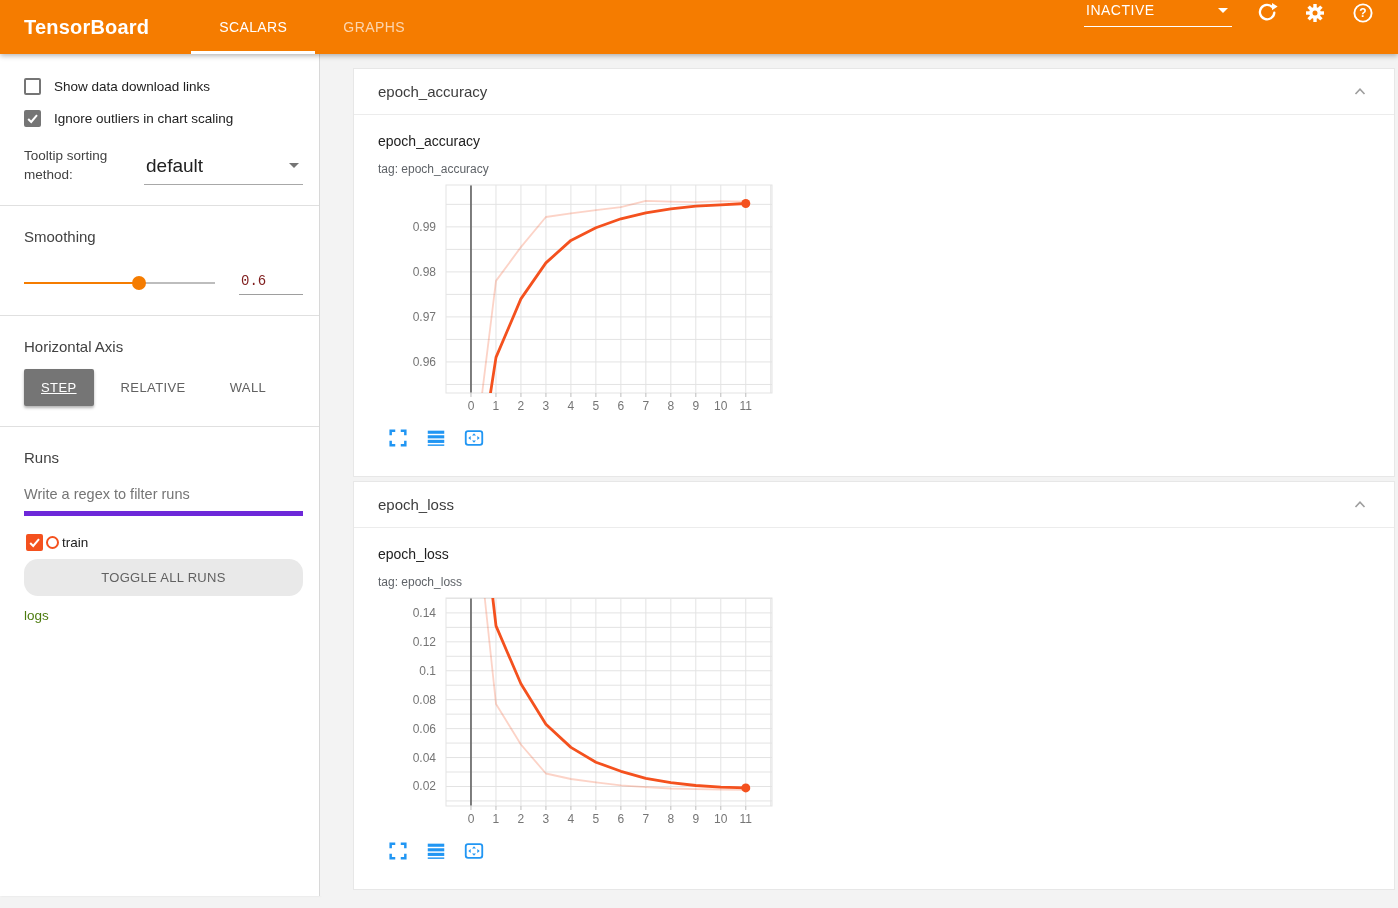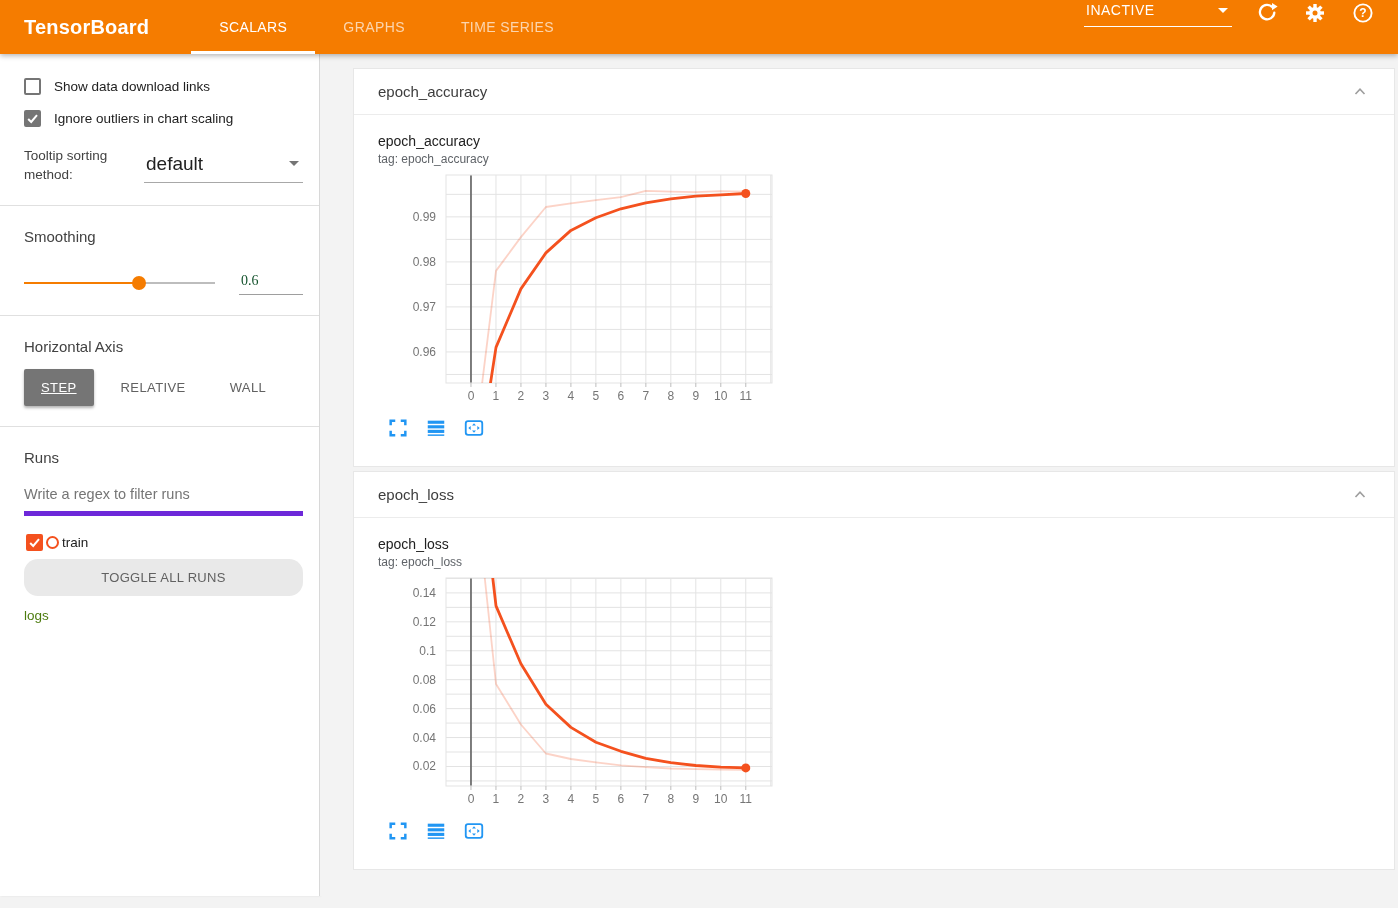--- a/index.html
+++ b/index.html
@@ -37,71 +37,68 @@
     width:320px; min-width:320px; background:#fff; border-right:1px solid #d8d8d8;
     box-shadow:1px 0 2px rgba(0,0,0,.08); overflow:hidden;
   }
   .sb-section { padding:12px 16px 20px 24px; }
   hr.divider { border:none; border-top:1px solid #e0e0e0; margin:0; }
   .cb-row { display:flex; align-items:center; gap:13px; margin:12px 0 6px; font-size:13.5px; cursor:pointer; }
   .cb-row + .cb-row { margin-top:15px; }
   .cb { width:17px; height:17px; border:2px solid #757575; border-radius:2px; flex:none; display:flex; align-items:center; justify-content:center; }
   .cb.checked { background:#757575; border-color:#757575; }
   .cb.run-checked { background:#f4511e; border-color:#f4511e; }
-  .tooltip-row { display:flex; margin-top:20px; align-items:center; }
+  .tooltip-row { display:flex; margin-top:20px; align-items:flex-end; }
   .tooltip-label { width:120px; font-size:13.5px; color:#424242; line-height:1.4; }
   .dropdown {
     flex:1; border-bottom:1px solid #a8a8a8; display:flex; justify-content:space-between;
     align-items:center; padding:2px 4px 7px 2px; font-size:19px; color:#212121; cursor:pointer; margin-top:2px;
   }
   .caret-gray { width:0; height:0; border-left:5px solid transparent; border-right:5px solid transparent; border-top:5px solid #757575; }
   .section-label { font-size:15px; color:#424242; margin:10px 0 6px; }
   .slider-row { display:flex; align-items:center; margin-top:26px; }
   .slider { flex:1; height:2px; background:#bdbdbd; position:relative; margin-right:24px; cursor:pointer; }
   .slider-fill { position:absolute; left:0; top:0; height:2px; background:#f57c00; }
   .slider-thumb { position:absolute; top:50%; transform:translate(-50%,-50%); width:14px; height:14px; border-radius:50%; background:#f57c00; }
-  .slider-value { width:64px; border:none; outline:none; border-bottom:1px solid #9e9e9e; font-size:14px; padding:2px 0 5px 2px; font-family:Liberation Serif, serif; color:#14532d; background:transparent; }
+  .slider-value { width:64px; border:none; outline:none; border-bottom:1px solid #9e9e9e; font-size:14px; padding:2px 0 5px 2px; font-family:Liberation Mono, monospace; color:#7f1d1d; background:transparent; }
   .axis-buttons { display:flex; align-items:center; gap:10px; margin-top:14px; }
   .axis-btn { font-size:13px; letter-spacing:.4px; padding:11px 17px; color:#616161; border-radius:2px; cursor:pointer; }
   .axis-btn.active { background:#757575; color:#fff; box-shadow:0 2px 3px rgba(0,0,0,.3);text-decoration:underline; }
   .runs-filter { width:100%; border:none; outline:none; border-bottom:5px solid #6d28d9; font-size:14.5px; padding:6px 0 9px; font-family:inherit; color:#212121; margin-top:8px; background:transparent; }
   .runs-filter::placeholder { color:#757575; opacity:1; }
   .run-row { display:flex; align-items:center; gap:3px; margin:18px 0 8px 2px; font-size:13.5px; cursor:pointer; }
   .color-circle { width:13px; height:13px; border-radius:50%; border:2px solid #f4511e; flex:none; }
   .toggle-btn { width:100%; background:#e9e9e9; color:#616161; font-size:13px; letter-spacing:.3px; padding:11px 0; text-align:center; border-radius:14px; cursor:pointer; margin-top:6px; }
   .logs-label { color:#4d7c0f; font-size:13.5px; margin-top:12px; }
   
   main { flex:1; background:#f3f3f3; padding:14px 3px 0 33px; overflow:hidden; }
   .card { background:#fff; border:1px solid #e7e7e7; margin-bottom:4px; }
   .card-header {
     height:46px; display:flex; align-items:center; justify-content:space-between;
     padding:0 26px 0 24px; font-size:15px; color:#3d3d3d; border-bottom:1px solid #ececec; cursor:pointer;
   }
   .card-body { padding:18px 24px 26px; }
   .chart-title { font-size:14px; color:#212121; }
-  .chart-tag { font-size:12px; color:#5f6368; margin-top:3px; }
+  .chart-tag { font-size:12px; color:#5f6368; margin-top:13px; }
   svg.plot { display:block; margin:6px 0 0 2px; }
   svg.plot text.tick { font-size:12px; fill:#757575; font-family:"Liberation Sans",sans-serif; }
   .chart-actions { display:flex; gap:14px; margin:8px 0 0 8px; }
   .action-btn { width:24px; height:24px; cursor:pointer; display:flex; align-items:center; justify-content:center; }
 </style>
 </head>
 <body>
 
 <header class="app-header">
   <div class="brand">TensorBoard</div>
   <nav class="tabs">
     <div class="tab active">
         <span>SCALARS</span>
       </div>
     <div class="tab">
         <span>GRAPHS</span>
-      </div>
-    <div class="tab">
-        <span>TIME SERIES</span>
       </div>
   </nav>
   <div class="header-right">
     <div class="status-dd">
       <span>INACTIVE</span>
       <span class="caret-white"></span>
     </div>
     <div class="hicon">
       <svg width="24" height="24" viewBox="0 0 24 24">
         <path d="M17.6 6.4 A7.2 7.2 0 1 0 19.3 11.6" fill="none" stroke="#fff" stroke-width="2.3" stroke-linecap="round"></path>

